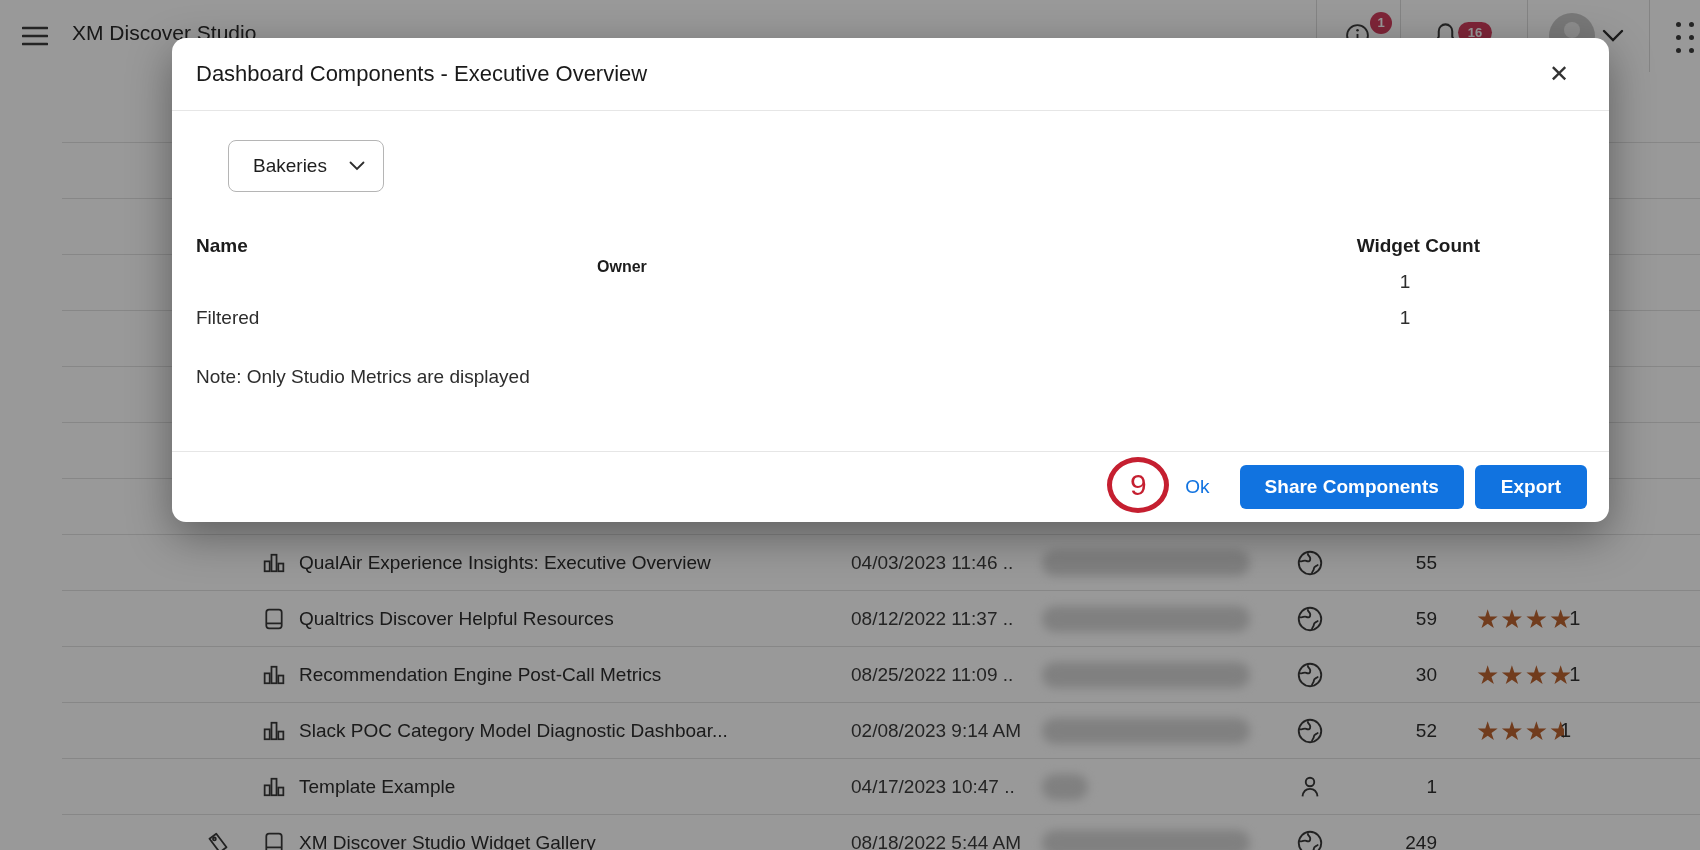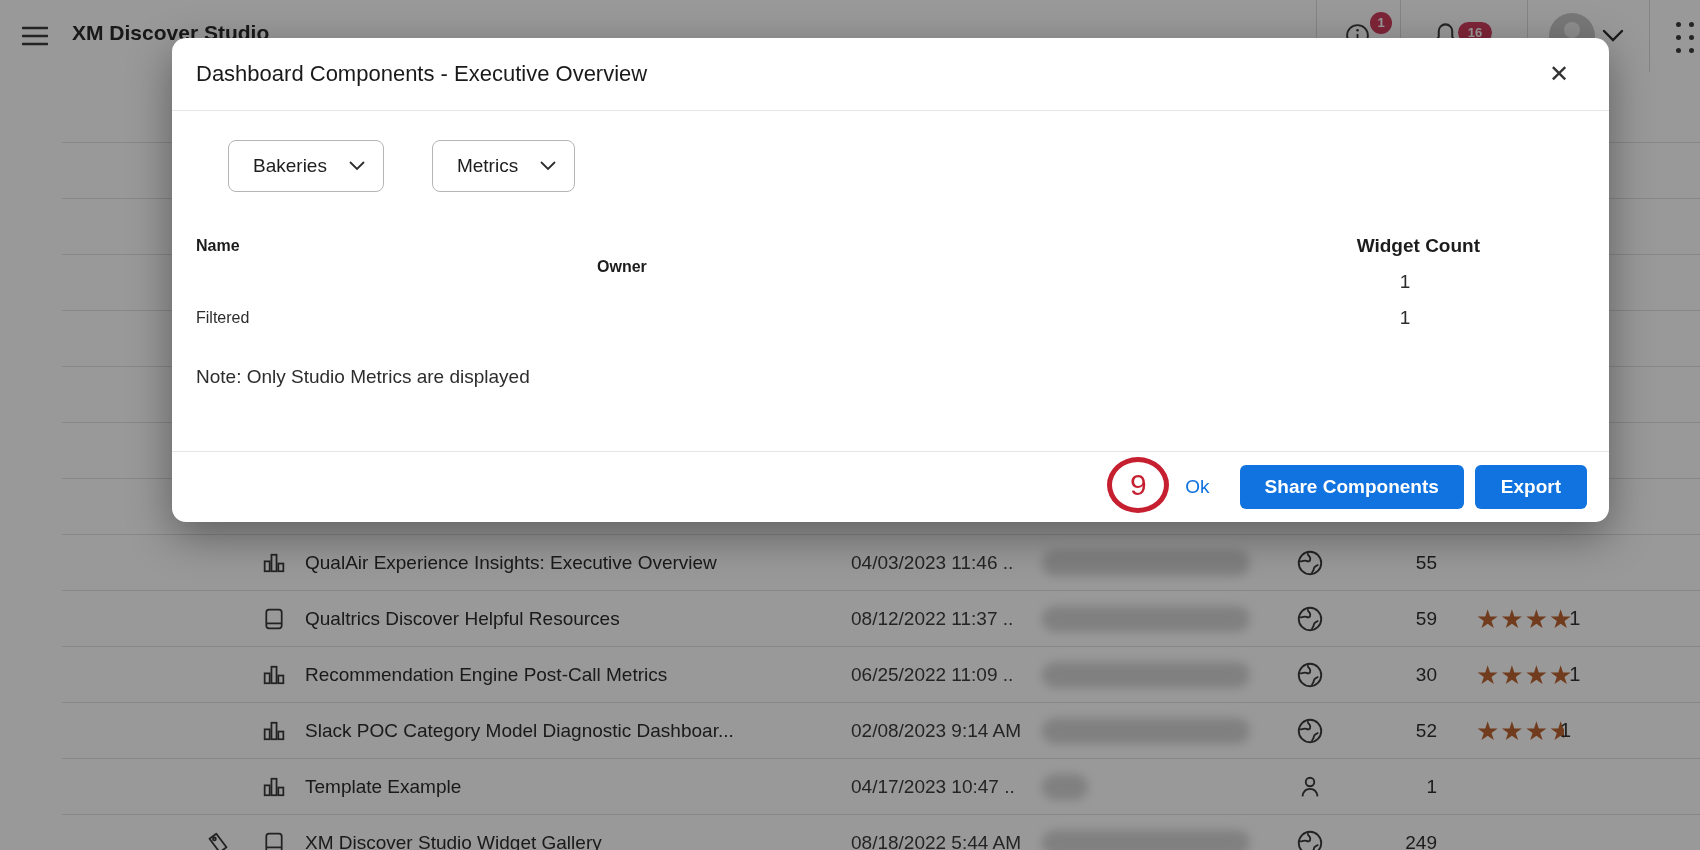--- a/index.html
+++ b/index.html
@@ -6,21 +6,21 @@
   body{
     width:1700px;height:850px;position:relative;overflow:hidden;
     background:#ffffff;font-family:"Liberation Sans", sans-serif;
     -webkit-font-smoothing:antialiased;
   }
   
   .app{position:absolute;inset:0;}
   .app-header{position:absolute;top:0;left:0;width:1700px;height:72px;background:#fff;}
   .hamburger{position:absolute;left:22px;top:25px;width:26px;height:22px;cursor:pointer;}
   .app-title{position:absolute;left:72px;top:0;height:66px;line-height:66px;
-    font-size:21px;font-weight:700;color:#2a2a2a;white-space:nowrap;}
+    font-size:21px;font-weight:400;color:#2a2a2a;white-space:nowrap;}
   .hdr-divider{position:absolute;top:0;bottom:0;width:1px;background:#dcdcdc;}
   .hdr-icon{position:absolute;color:#3c3c3c;}
   .badge{position:absolute;background:#d23f5e;color:#fff;font-size:13px;font-weight:bold;
     border-radius:11px;text-align:center;line-height:21px;}
   .badge.round{width:22px;height:22px;border-radius:50%;}
   .badge.pill{width:34px;height:21px;}
   .avatar{position:absolute;left:1549px;top:13px;width:46px;height:46px;border-radius:50%;
     background:#c9c9c9;overflow:hidden;}
   .waffle{position:absolute;left:1676px;top:22px;width:30px;height:30px;}
   .waffle i{position:absolute;width:5px;height:5px;border-radius:50%;background:#3c3c3c;}
@@ -28,21 +28,21 @@
   .toolbar{position:absolute;top:72px;left:0;width:1700px;height:70px;background:#fff;}
   .tb-circle{position:absolute;left:78px;top:92px;width:26px;height:26px;border:2.5px solid #4a4a4a;border-radius:50%;}
   .tb-list{position:absolute;left:119px;top:95px;}
   .tb-star{position:absolute;left:155px;top:93px;color:#4a4a4a;}
 
   .list{position:absolute;top:142px;left:62px;right:0;border-top:1px solid #e2e2e2;}
   .row{position:relative;height:55px;border-bottom:1px solid #e2e2e2;background:#fff;}
   .row .cell{position:absolute;top:0;height:55px;display:flex;align-items:center;}
   .c-tagicon{left:144px;}
   .c-nameicon{left:201px;}
-  .c-name{left:243px;font-size:19px;color:#2d2d2d;white-space:nowrap;}
+  .c-name{left:237px;font-size:19px;color:#2d2d2d;white-space:nowrap;}
   .c-date{left:789px;font-size:19px;color:#3d3d3d;white-space:nowrap;}
   .c-blob{left:980px;}
   .blob{width:208px;height:26px;border-radius:13px;background:#d6d6d6;filter:blur(5px);}
   .blob.short{width:46px;}
   .c-vis{left:1233px;color:#3a3a3a;}
   .c-views{left:1285px;width:90px;justify-content:flex-end;font-size:19px;color:#303030;}
   .c-stars{left:1414px;}
   .star{color:#bd6531;font-size:26px;letter-spacing:1px;line-height:1;}
   .star.half{display:inline-block;width:.58em;overflow:hidden;}
   .rating-count{font-size:20px;color:#333;margin-left:-4px;}
@@ -55,21 +55,21 @@
   .modal-header{position:relative;height:72px;border-bottom:1px solid #e6e6e6;}
   .modal-title{position:absolute;left:24px;top:0;line-height:72px;font-size:22px;color:#1a1a1a;font-weight:500;}
   .modal-close{position:absolute;right:34px;top:20px;width:32px;height:32px;background:none;border:none;
     font-size:24px;color:#333;cursor:pointer;font-weight:300;line-height:32px;padding:0;}
   .filters{display:flex;gap:16px;margin:29px 0 0 24px;}
   .select{height:50px;border:1px solid #b5b5b5;border-radius:8px;background:#fff;display:flex;
     align-items:center;padding:0 18px 0 24px;font-size:19px;color:#1d1d1d;cursor:pointer;gap:22px;margin-left:32px;}
   .select .chev{color:#2d2d2d;}
   .mtable{margin:36px 129px 0 24px;}
   .mrow{display:flex;align-items:center;height:36px;}
-  .mcol-name{width:401px;font-size:16px;color:#2d2d2d;}
+  .mcol-name{width:401px;font-size:19px;color:#2d2d2d;}
   .mcol-owner{flex:1;margin-top:42px;}
   .mcol-widget{width:150px;text-align:center;font-size:19px;color:#2d2d2d;}
   .mrow.head .mcol-name,.mrow.head .mcol-owner{font-weight:bold;color:#1c1c1c;}
   .mrow.head .mcol-widget{font-weight:bold;text-align:right;color:#1c1c1c;}
   .owner-blob{width:250px;height:24px;border-radius:12px;background:#c9c9c9;filter:blur(5px);}
   .note{margin:30px 0 0 24px;font-size:19px;color:#2d2d2d;}
   .modal-footer{position:absolute;left:0;right:0;bottom:0;height:70px;border-top:1px solid #e6e6e6;
     display:flex;align-items:center;justify-content:flex-end;padding-right:22px;}
   .annot-circle{width:52px;height:46px;border:5px solid #c51f30;border-radius:50%;
     display:flex;align-items:center;justify-content:center;margin-right:16px;margin-top:-4px;
@@ -225,21 +225,21 @@
 
     <div class="row">
       <span class="cell c-nameicon">
           <svg class="ic" width="22" height="22" viewBox="0 0 20 20" fill="none" stroke="#3a3a3a" stroke-width="1.6">
             <rect x="1.5" y="8.5" width="4.6" height="9"></rect>
             <rect x="7.7" y="2.5" width="4.6" height="15"></rect>
             <rect x="13.9" y="10.5" width="4.6" height="7"></rect>
           </svg>
         </span>
       <span class="cell c-name">Recommendation Engine Post-Call Metrics</span>
-      <span class="cell c-date">06/25/2022 11:09 ..</span>
+      <span class="cell c-date">08/25/2022 11:09 ..</span>
       <span class="cell c-blob">
           <span class="blob"></span>
         </span>
       <span class="cell c-vis">
           <svg class="ic" width="30" height="30" viewBox="0 0 24 24" fill="none" stroke="#3a3a3a" stroke-width="1.5">
             <circle cx="12" cy="12" r="9"></circle>
             <path d="M4 10.5c2.2 1 3-1.2 5-.2s3.2.2 3.2-1.8-2-2-2-4.4"></path>
             <path d="M13.5 20.6c0-2.2 1.6-2.2 1.6-4.2s2.2-1.6 3.4-3.2"></path>
           </svg>
         </span>
@@ -351,28 +351,20 @@
 
   <div class="filters">
     <div class="select">
       <span>Bakeries</span>
       <span class="chev">
           <svg class="ic" width="16" height="10" viewBox="0 0 16 10" fill="none" stroke="#2d2d2d" stroke-width="1.8" stroke-linecap="round">
             <polyline points="1.5,1.5 8,8 14.5,1.5"></polyline>
           </svg>
         </span>
     </div>
-    <div class="select">
-      <span>Metrics</span>
-      <span class="chev">
-          <svg class="ic" width="16" height="10" viewBox="0 0 16 10" fill="none" stroke="#2d2d2d" stroke-width="1.8" stroke-linecap="round">
-            <polyline points="1.5,1.5 8,8 14.5,1.5"></polyline>
-          </svg>
-        </span>
-    </div>
   </div>
 
   <div class="mtable">
     <div class="mrow head">
       <span class="mcol-name">Name</span>
       <span class="mcol-owner">Owner</span>
       <span class="mcol-widget">Widget Count</span>
     </div>
     <div class="mrow">
       <span class="mcol-owner"><span class="owner-blob"></span></span>

